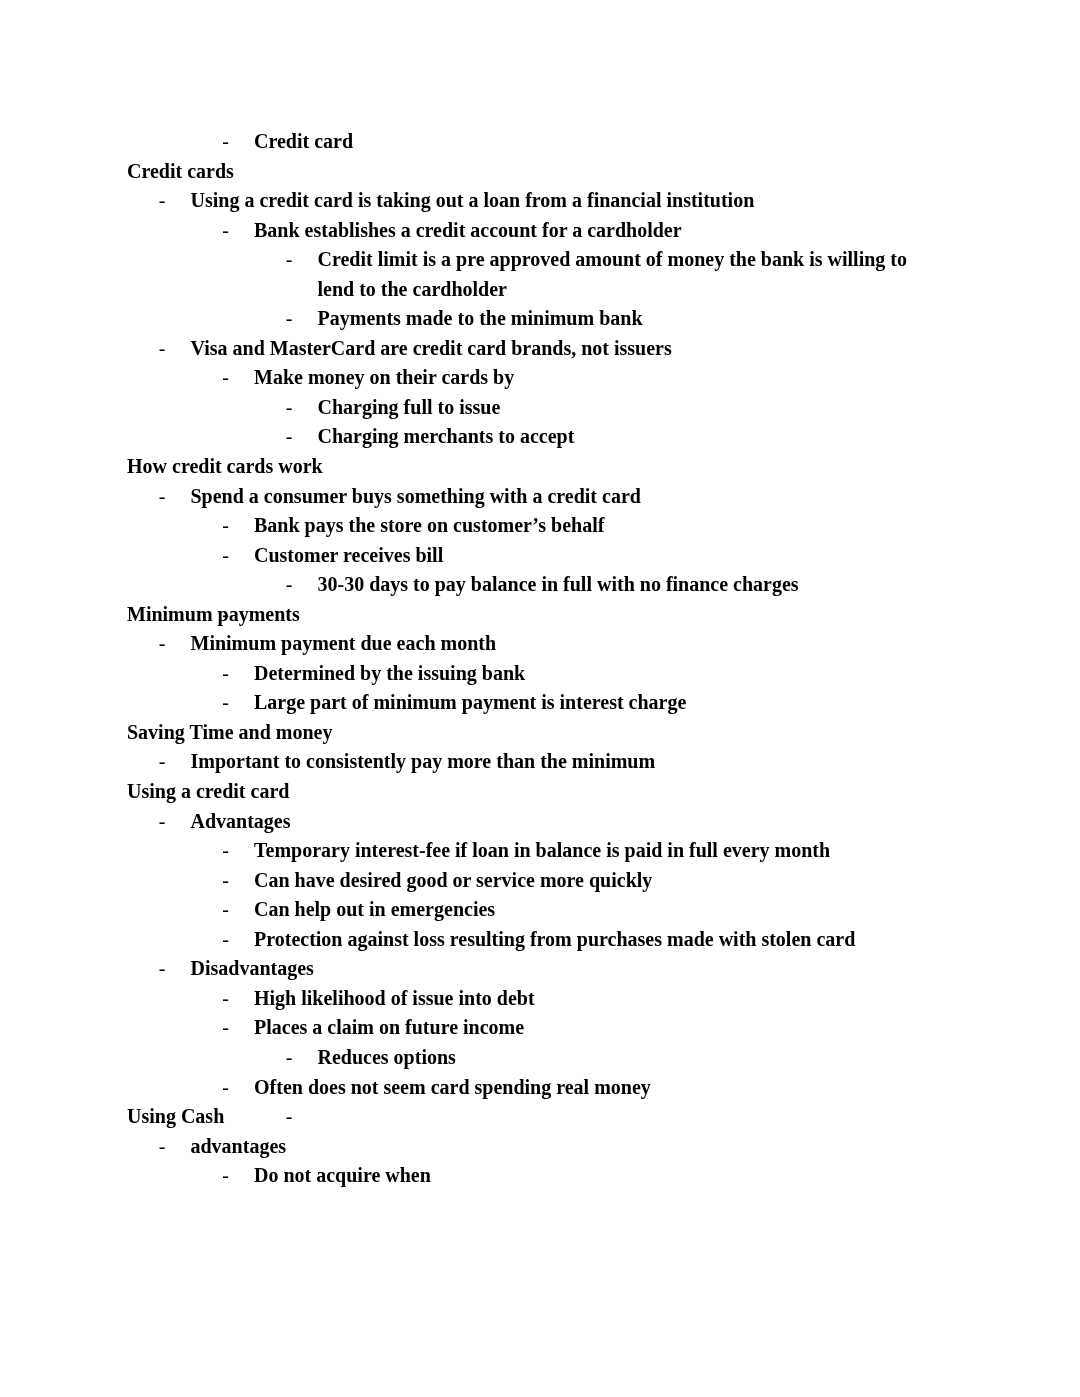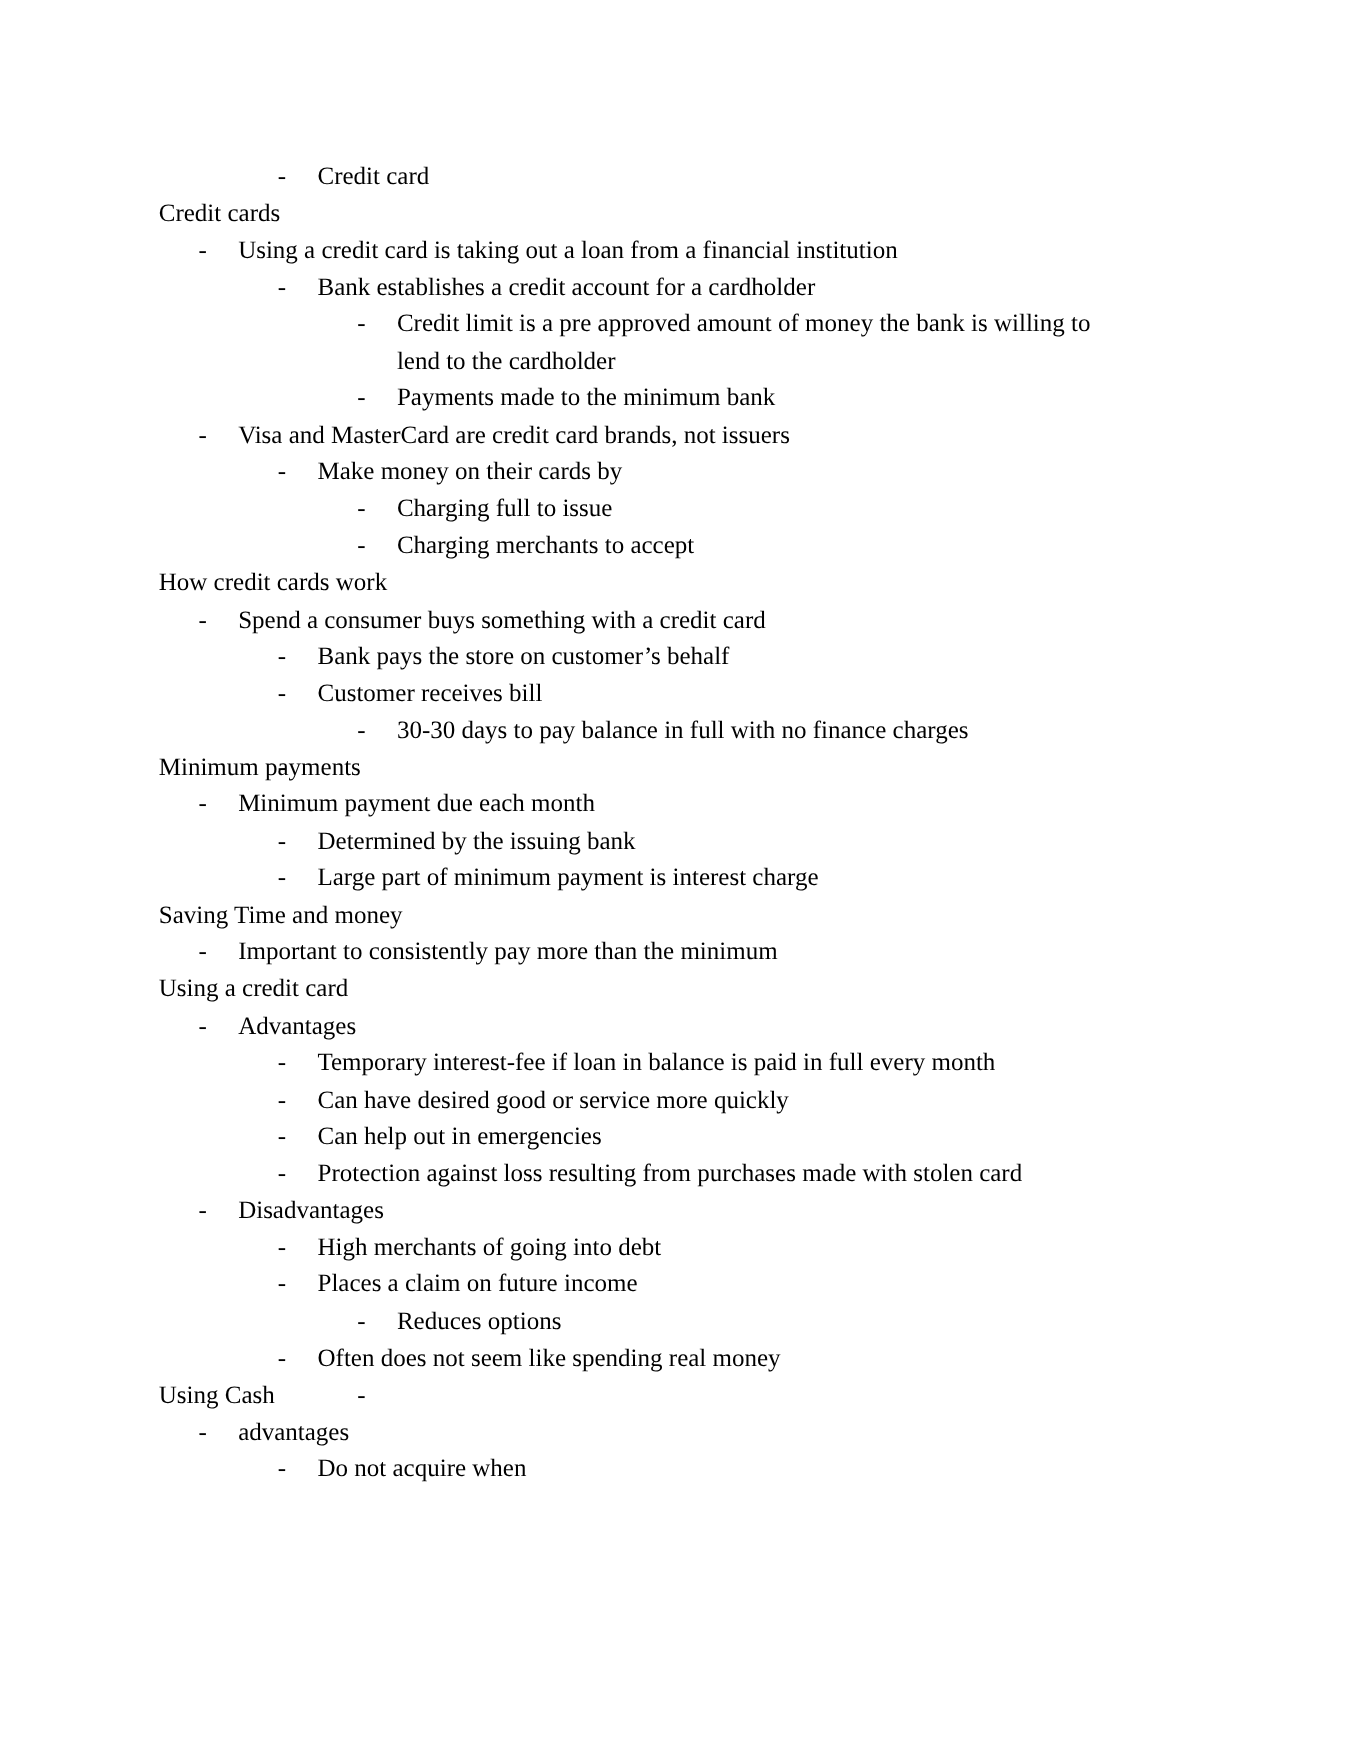--- a/index.html
+++ b/index.html
@@ -22,20 +22,21 @@
     width: 826px;
   }
   .item {
     position: relative;
     font-size: 20px;
     line-height: 29.55px;
     color: #000000;
   }
   .item .text {
     white-space: pre-line;
+    font-weight: bold;
   }
   .l0 { padding-left: 0; }
   .l1 { padding-left: 63.5px; }
   .l2 { padding-left: 127px; }
   .l3 { padding-left: 190.5px; }
   .marker {
     position: absolute;
     top: 0;
   }
   .l1 .marker { left: 31.75px; }
@@ -70,22 +71,22 @@
       <div class="item l2"><span class="marker">-</span><span class="text">Large part of minimum payment is interest charge</span></div>
       <div class="item l0"><span class="text">Saving Time and money</span></div>
       <div class="item l1"><span class="marker">-</span><span class="text">Important to consistently pay more than the minimum</span></div>
       <div class="item l0"><span class="text">Using a credit card</span></div>
       <div class="item l1"><span class="marker">-</span><span class="text">Advantages</span></div>
       <div class="item l2"><span class="marker">-</span><span class="text">Temporary interest-fee if loan in balance is paid in full every month</span></div>
       <div class="item l2"><span class="marker">-</span><span class="text">Can have desired good or service more quickly</span></div>
       <div class="item l2"><span class="marker">-</span><span class="text">Can help out in emergencies</span></div>
       <div class="item l2"><span class="marker">-</span><span class="text">Protection against loss resulting from purchases made with stolen card</span></div>
       <div class="item l1"><span class="marker">-</span><span class="text">Disadvantages</span></div>
-      <div class="item l2"><span class="marker">-</span><span class="text">High merchants of going into debt</span></div>
+      <div class="item l2"><span class="marker">-</span><span class="text">High likelihood of issue into debt</span></div>
       <div class="item l2"><span class="marker">-</span><span class="text">Places a claim on future income</span></div>
       <div class="item l3"><span class="marker">-</span><span class="text">Reduces options</span></div>
-      <div class="item l2"><span class="marker">-</span><span class="text">Often does not seem like spending real money</span></div>
+      <div class="item l2"><span class="marker">-</span><span class="text">Often does not seem card spending real money</span></div>
       <div class="item l3"><span class="marker">-</span></div>
       <div class="item l0"><span class="text">Using Cash</span></div>
       <div class="item l1"><span class="marker">-</span><span class="text">advantages</span></div>
       <div class="item l2"><span class="marker">-</span><span class="text">Do not acquire when</span></div>
     </div>
 </div>
 
 </body></html>

